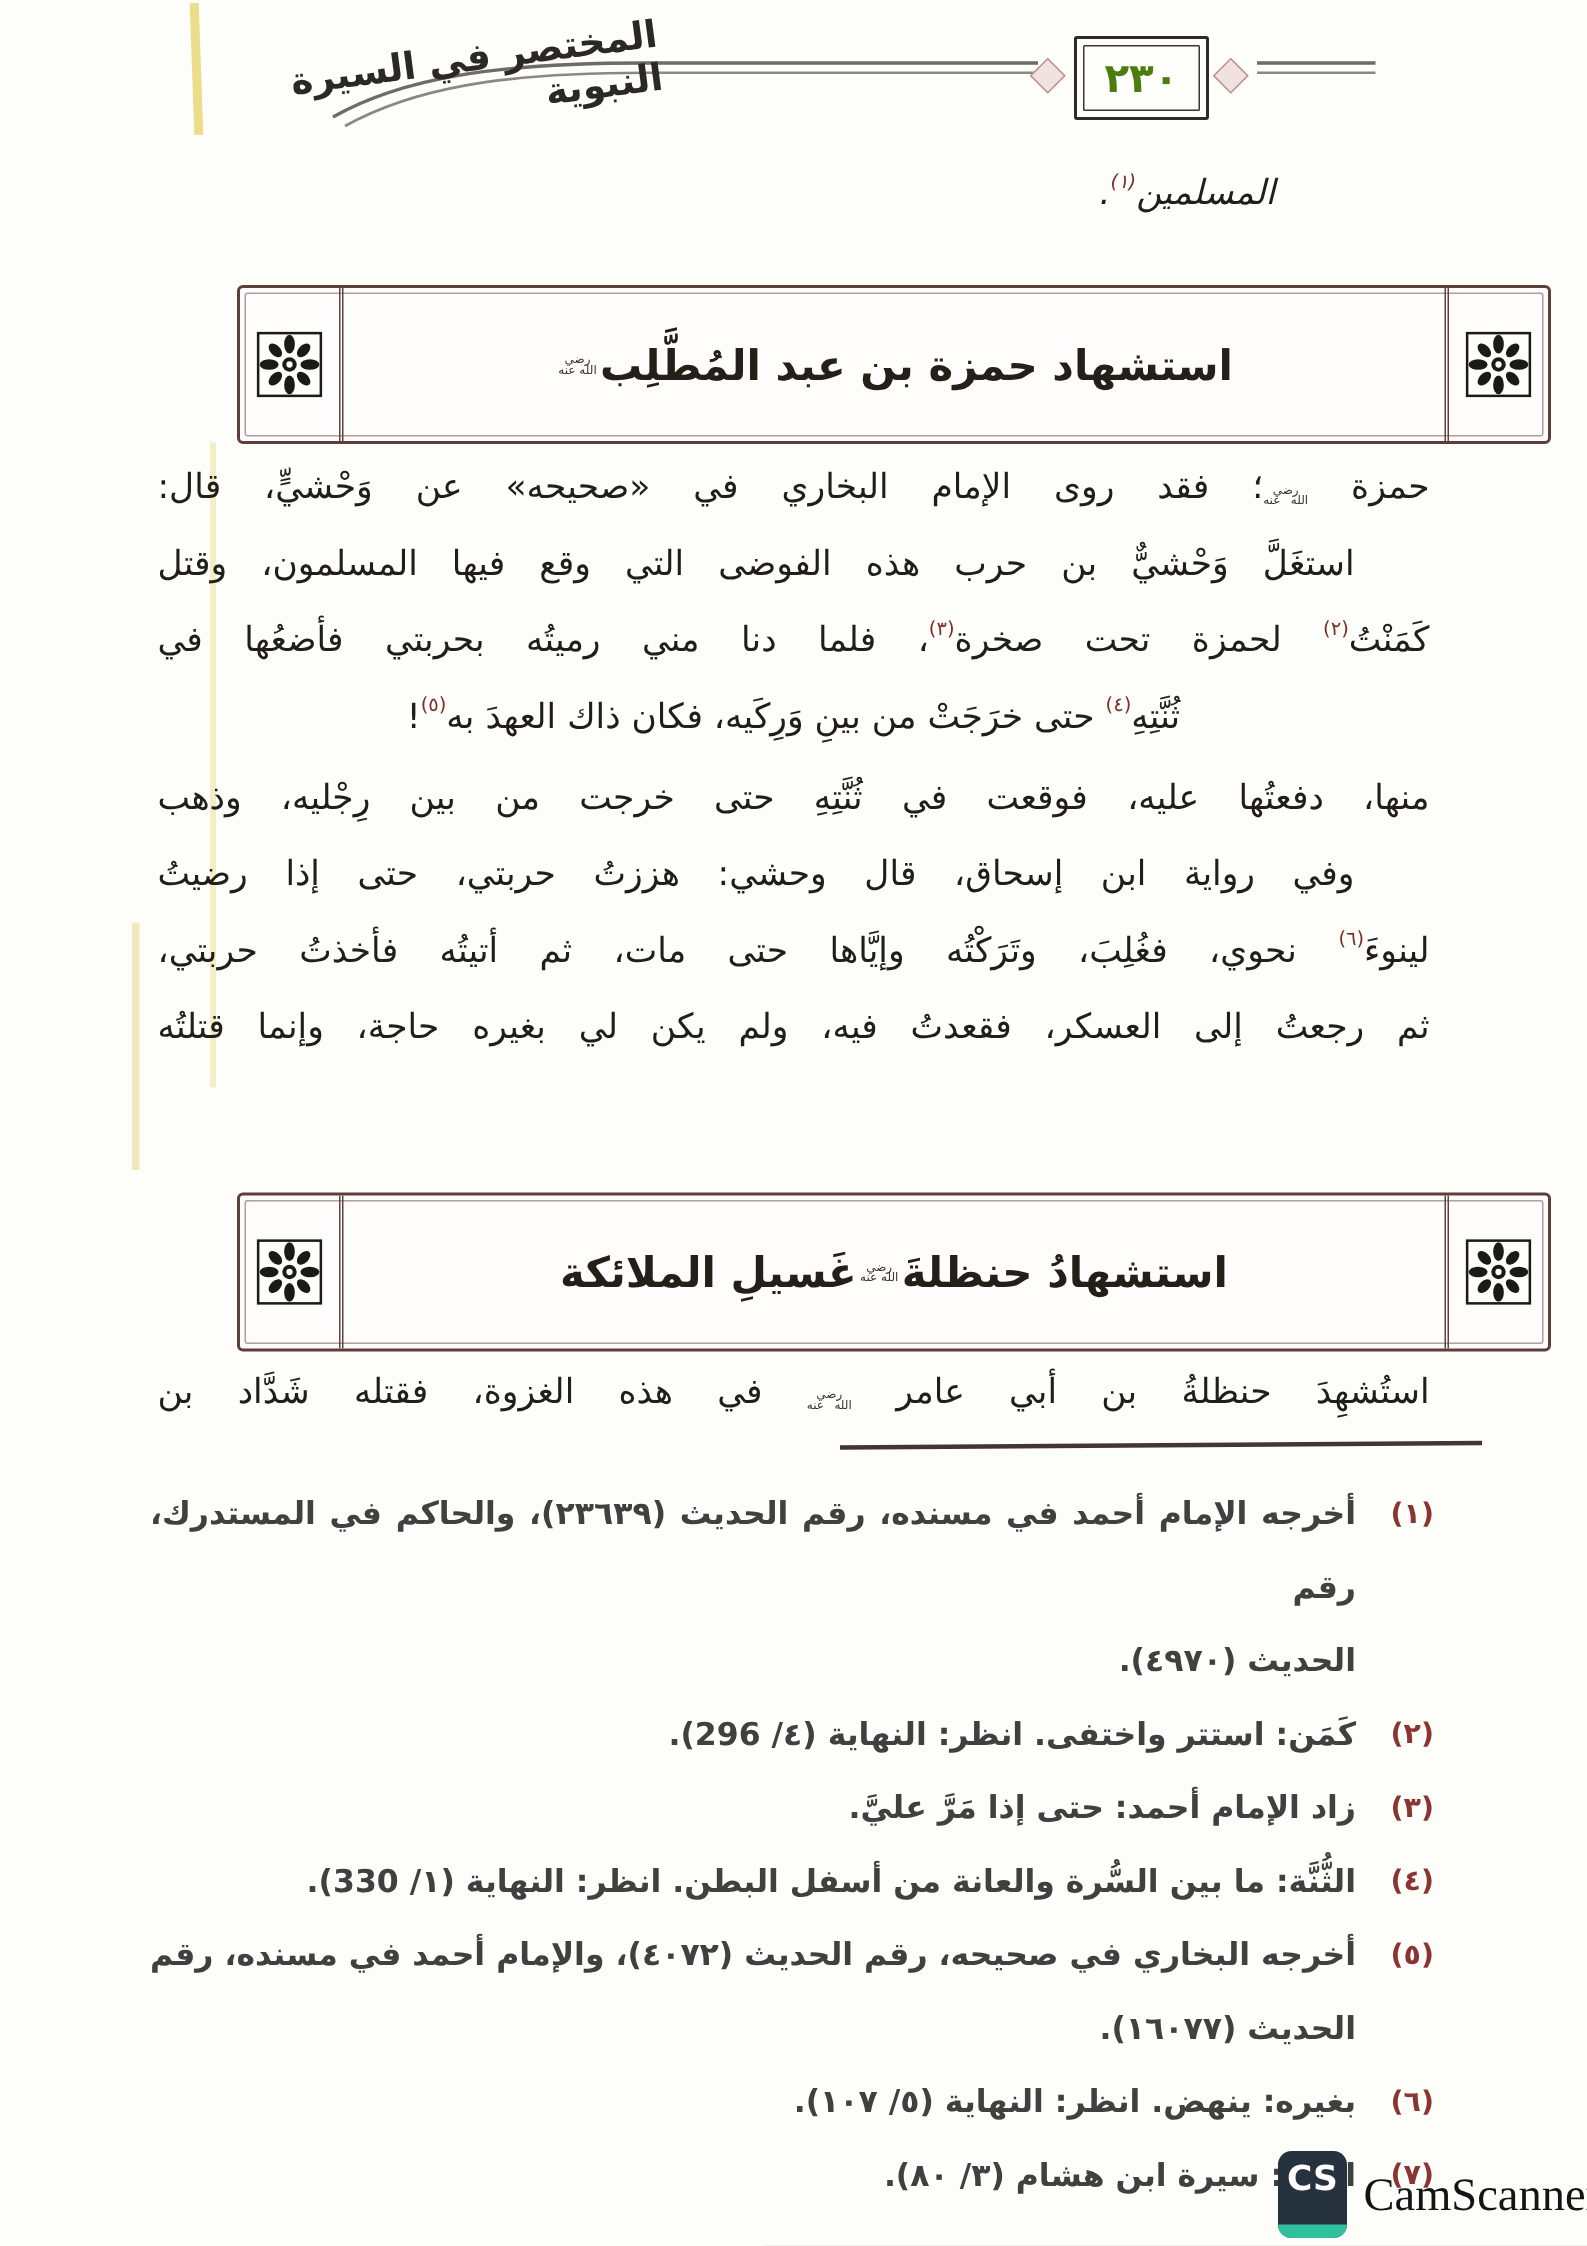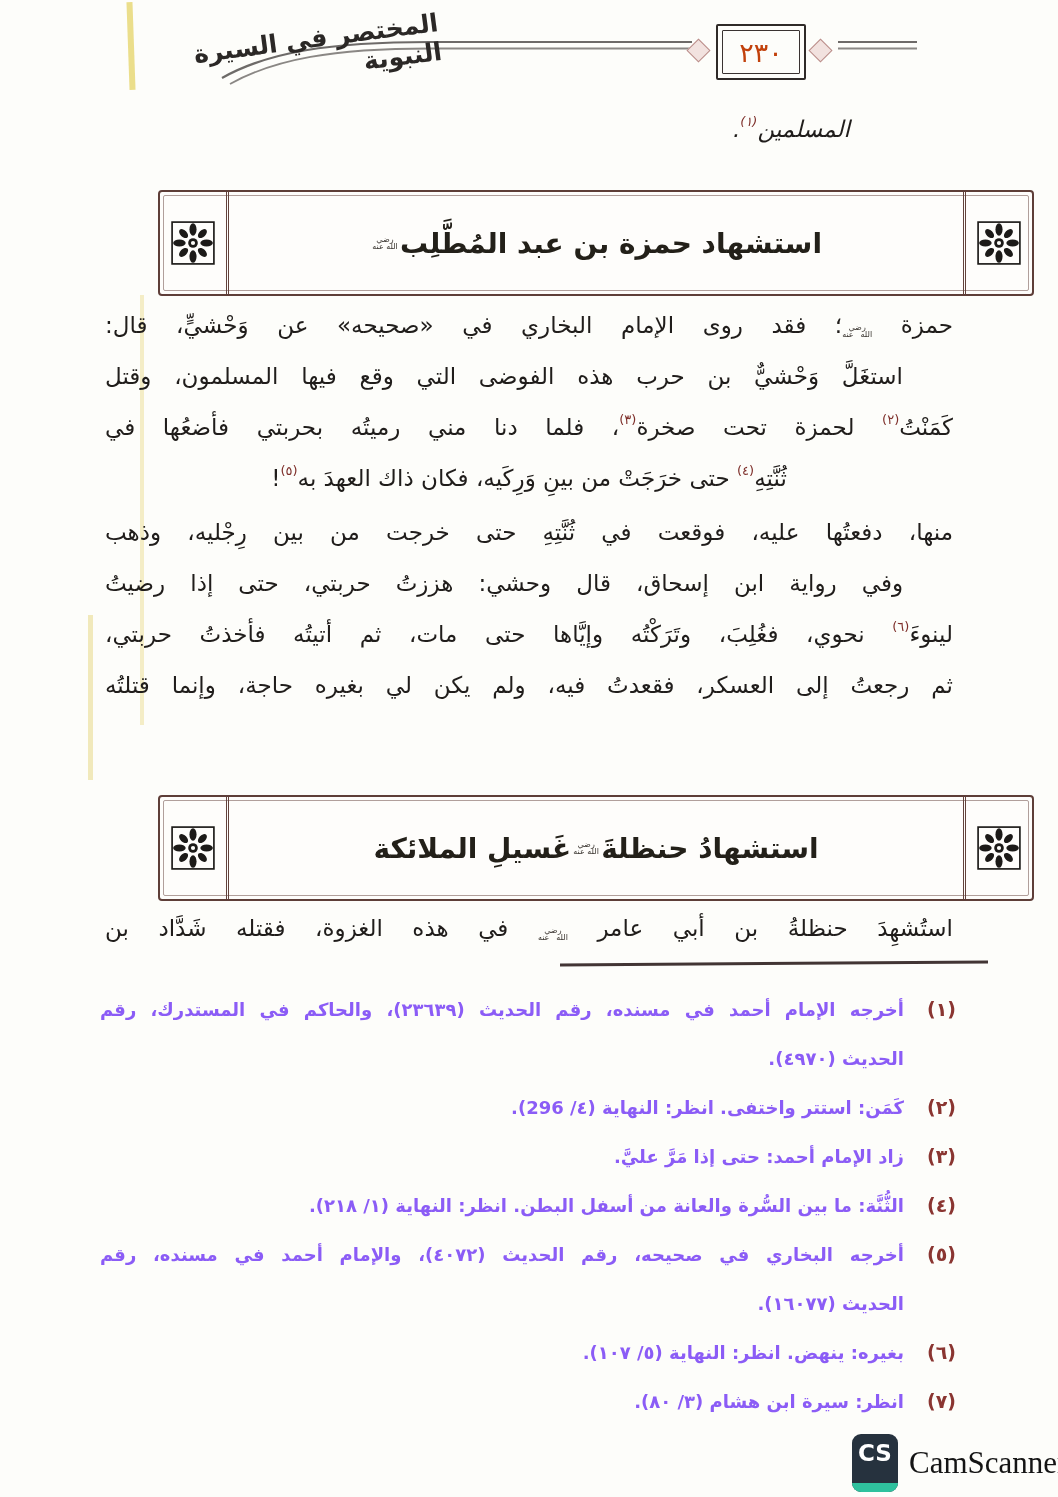--- a/index.html
+++ b/index.html
@@ -27,21 +27,21 @@
     letter-spacing:0;
   }
   .header-rule{position:absolute;left:0;top:0;width:1058px;height:120px;}
   .pagenum-box{
     position:absolute;left:716px;top:24px;width:86px;height:52px;
     border:2px solid #2f2a28;border-radius:2px;
     display:flex;align-items:center;justify-content:center;
     background:#fdfdfa;
   }
   .pagenum-box::after{content:"";position:absolute;inset:4px;border:1px solid #3a3331;border-radius:1px;}
-  .pagenum{font-size:27px;font-weight:normal;color:#c2410c;line-height:1;}
+  .pagenum{font-size:27px;font-weight:bold;color:#4d7c0f;line-height:1;}
   .diamond{position:absolute;width:15px;height:15px;transform:rotate(45deg);
     border:1.5px solid #bb8f8b;background:#f2e2df;}
   .diamond.d-left{left:690px;top:42px;}
   .diamond.d-right{left:812px;top:42px;}
 
   
   .rtl{direction:rtl;unicode-bidi:embed;}
   .body-line{font-size:23px;line-height:51px;color:#201d1b;}
   .just{text-align:justify;text-align-last:justify;}
   .indent{text-indent:50px;}
@@ -80,21 +80,21 @@
   #para2{top:507px;}
   #sec2-line{top:903px;}
 
   
   .fn-sep{position:absolute;left:560px;top:962px;width:428px;height:0;
     border-top:3px solid #423534;transform:rotate(-.4deg);}
   #footnotes{position:absolute;left:100px;top:985px;width:856px;direction:rtl;}
   .footnote{display:flex;align-items:flex-start;}
   .fn-num{width:52px;flex-shrink:0;font-size:19px;font-weight:bold;color:#8a3531;line-height:49px;}
   .fn-text{flex:1;}
-  .fn-line{font-size:18px;font-weight:bold;color:#8b5cf6;line-height:49px;text-align:right;}
+  .fn-line{font-size:21px;font-weight:bold;color:#404040;line-height:49px;text-align:right;}
   .fn-line.just{text-align:justify;text-align-last:justify;}
   .fn-term{font-weight:800;text-align:center;}
 
   
   .cam{position:absolute;left:852px;top:1434px;display:flex;align-items:center;}
   .cs-logo{position:relative;width:46px;height:58px;border-radius:9px;background:#26323e;
     display:flex;justify-content:center;}
   .cs-logo .cs-txt{color:#ffffff;font-weight:bold;font-size:23px;line-height:38px;font-family:"DejaVu Sans",sans-serif;}
   .cs-logo::after{content:"";position:absolute;left:0;right:0;bottom:0;height:9px;background:#2fc19e;border-radius:0 0 9px 9px;}
   .cs-name{margin-left:11px;font-family:"Liberation Serif",serif;font-size:31px;color:#141414;}
@@ -237,21 +237,21 @@
     </div>
     <div class="footnote">
       <span class="fn-num">(٣)</span>
       <div class="fn-text">
         <div class="fn-line"><b class="fn-term"></b><span>زاد الإمام أحمد: حتى إذا مَرَّ عليَّ.</span></div>
       </div>
     </div>
     <div class="footnote">
       <span class="fn-num">(٤)</span>
       <div class="fn-text">
-        <div class="fn-line"><b class="fn-term">الثُّنَّة:</b><span> ما بين السُّرة والعانة من أسفل البطن. انظر: النهاية (١/ ٢١٨).</span></div>
+        <div class="fn-line"><b class="fn-term">الثُّنَّة:</b><span> ما بين السُّرة والعانة من أسفل البطن. انظر: النهاية (١/ 330).</span></div>
       </div>
     </div>
     <div class="footnote">
       <span class="fn-num">(٥)</span>
       <div class="fn-text">
         <div class="fn-line just"><b class="fn-term"></b><span>أخرجه البخاري في صحيحه، رقم الحديث (٤٠٧٢)، والإمام أحمد في مسنده، رقم</span></div>
         <div class="fn-line">الحديث (١٦٠٧٧).</div>
       </div>
     </div>
     <div class="footnote">

